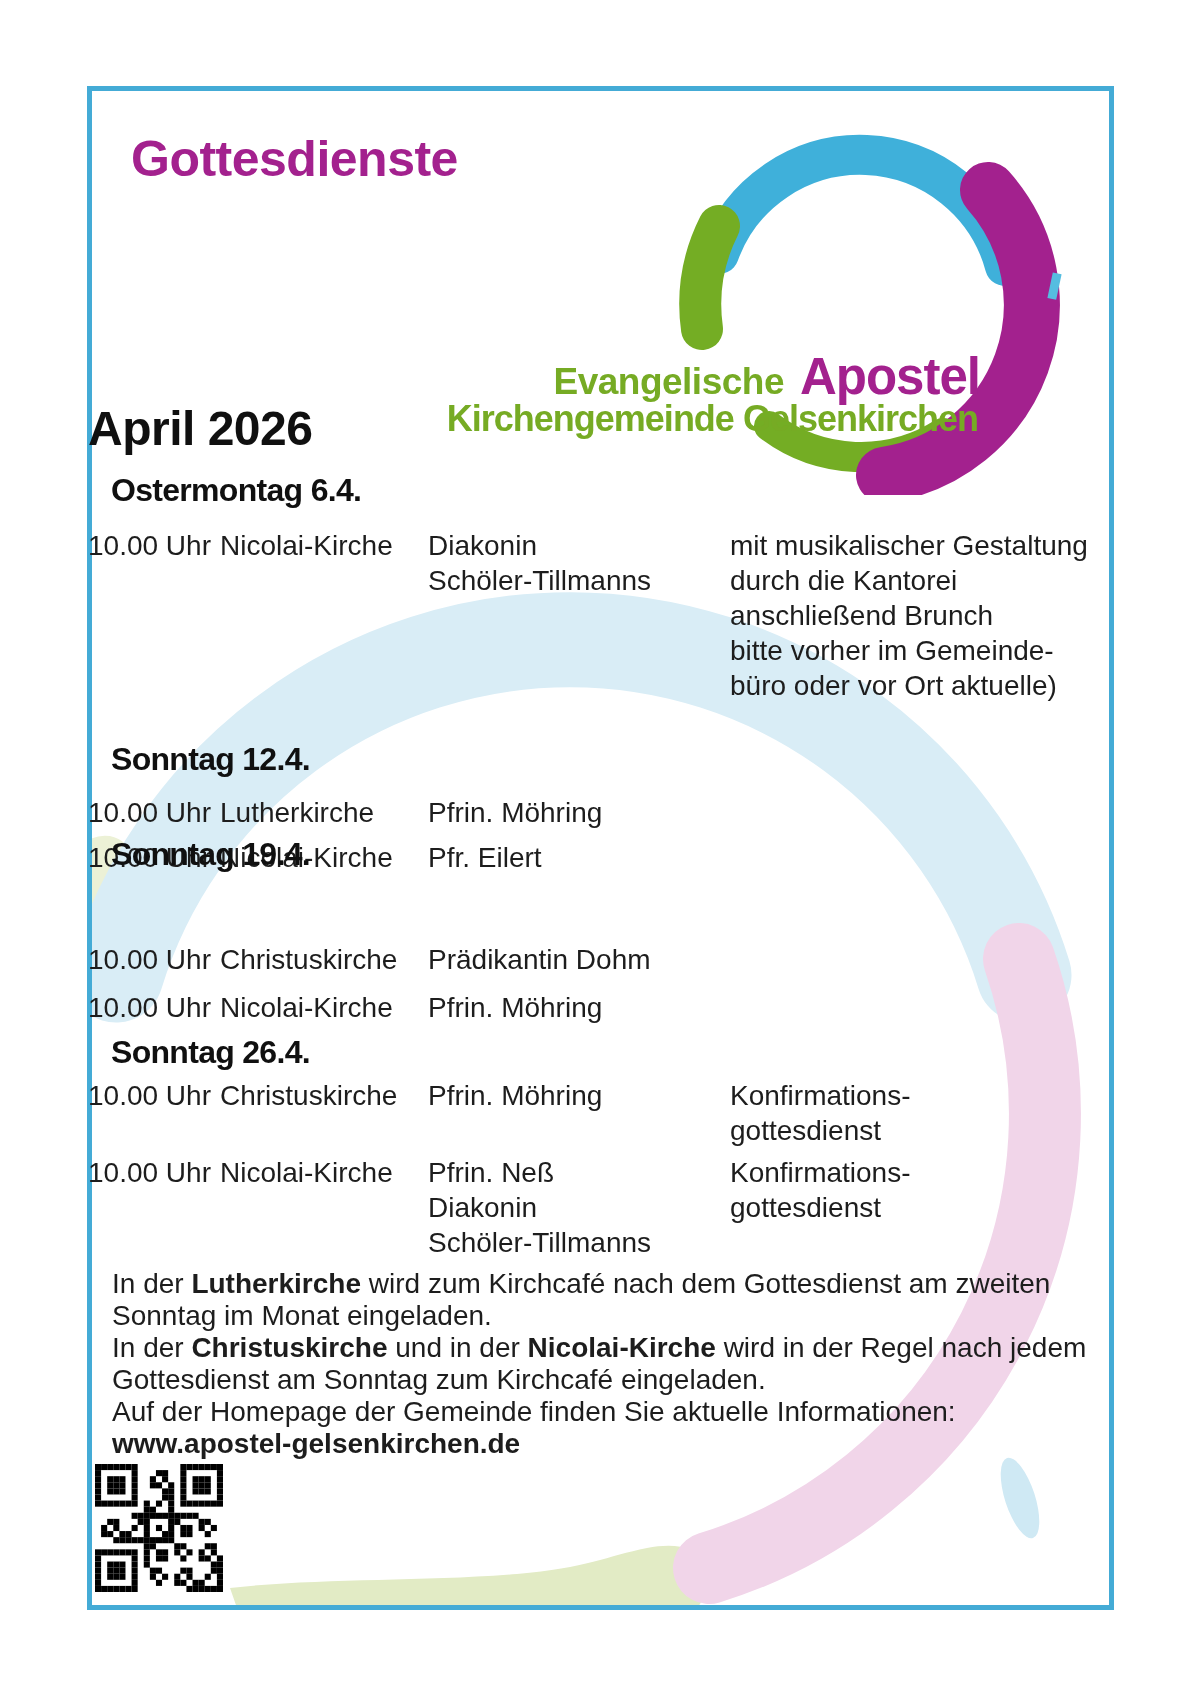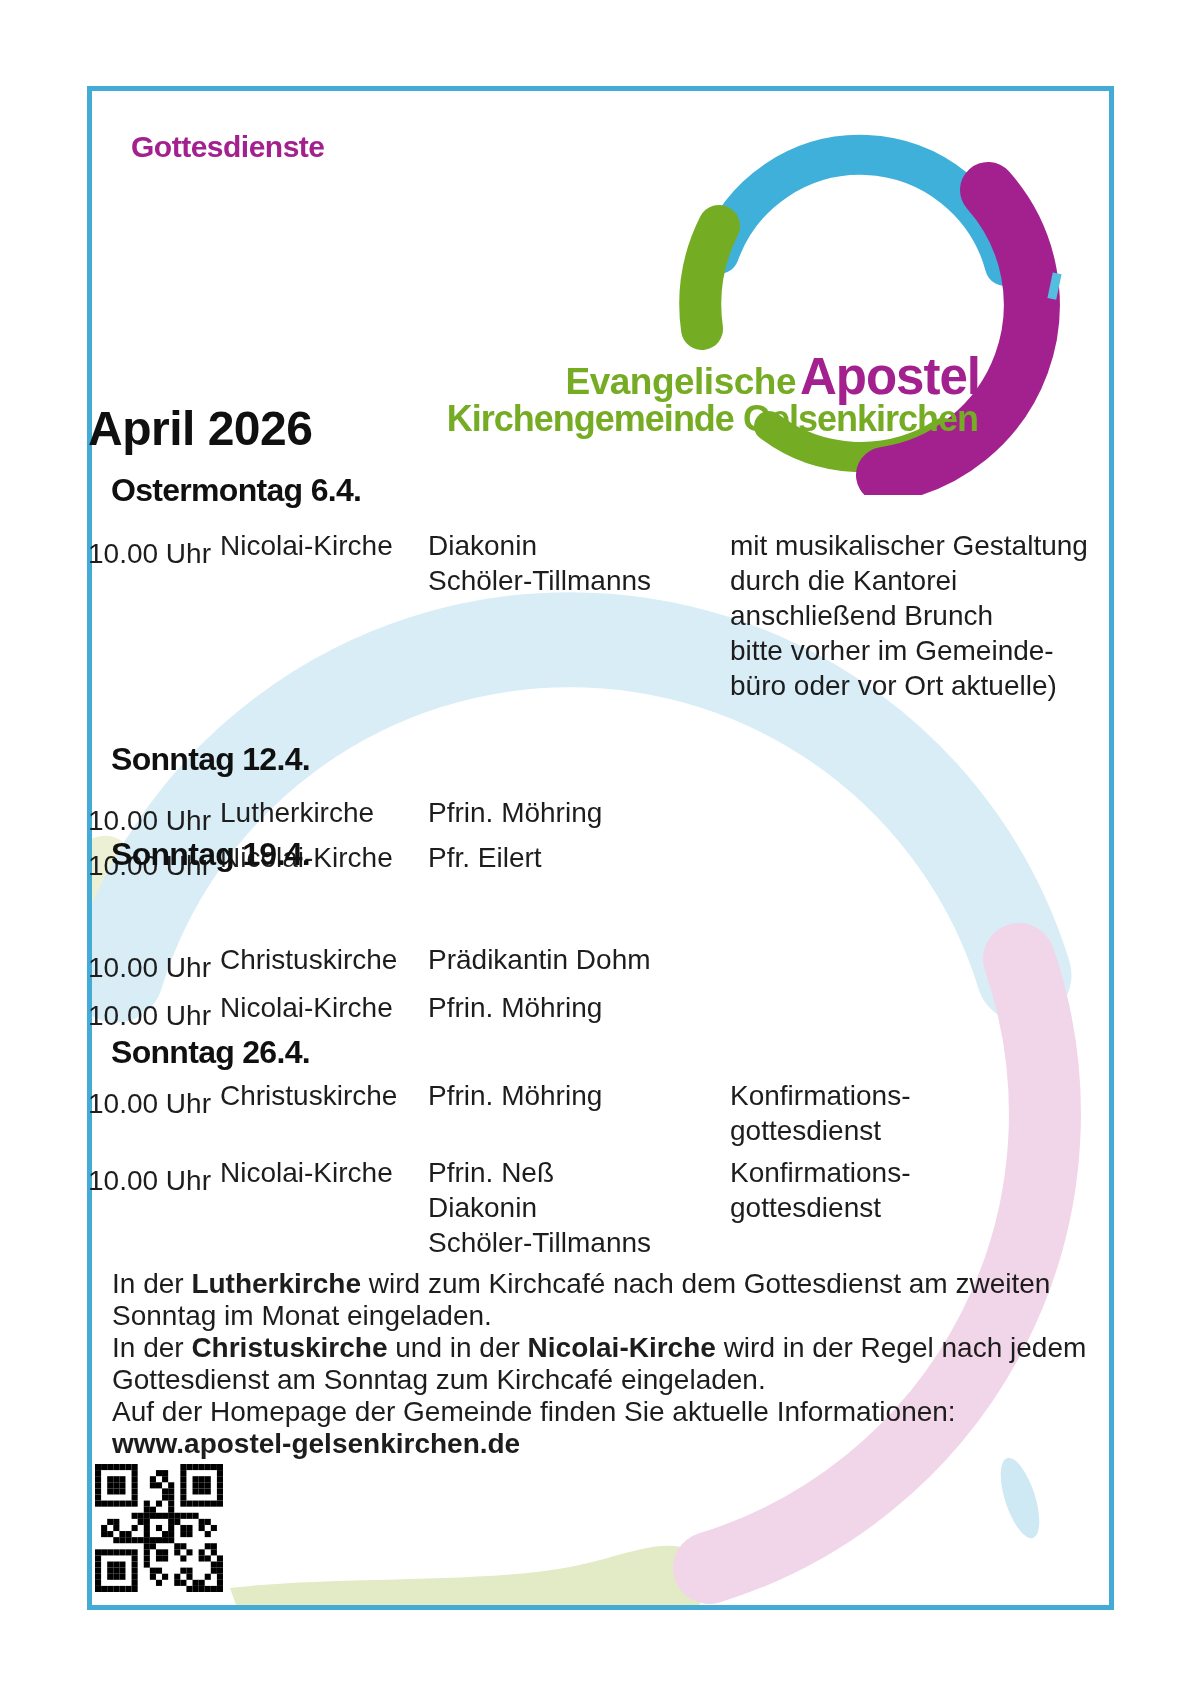--- a/index.html
+++ b/index.html
@@ -6,34 +6,34 @@
   body{
     width:1200px;height:1698px;position:relative;background:#ffffff;
     font-family:"Liberation Sans", sans-serif;color:#1d1d1d;overflow:hidden;
   }
   .abs{position:absolute;}
   
   .wm-clip{position:absolute;left:87px;top:86px;width:1027px;height:1524px;overflow:hidden;}
   .frame{position:absolute;left:87px;top:86px;width:1027px;height:1524px;
          border:5px solid #44abd6;box-sizing:border-box;pointer-events:none;}
   
-  .title{left:131px;top:130px;font-size:30px;font-weight:700;color:#a3218e;letter-spacing:-0.5px;text-align:right;}
+  .title{left:131px;top:130px;font-size:50px;font-weight:700;color:#a3218e;letter-spacing:-0.5px;text-align:right;}
   
   .logo-svg{left:630px;top:105px;}
   .logo-l1{top:347px;right:220px;white-space:nowrap;}
   .logo-l1 .w1{font-size:37px;font-weight:600;color:#76ab24;letter-spacing:-0.5px;}
-  .logo-l1 .w2{font-size:51px;font-weight:700;color:#a3218e;letter-spacing:-1px;margin-left:4px;}
+  .logo-l1 .w2{font-size:51px;font-weight:700;color:#a3218e;letter-spacing:-1px;margin-left:16px;}
   .logo-l2{top:398px;right:222px;font-size:36px;font-weight:700;color:#76ab24;letter-spacing:-1px;white-space:nowrap;}
   
   .month{left:88px;top:401px;font-size:48px;font-weight:700;letter-spacing:-0.5px;color:#101010;}
   .dhead{left:88px;font-size:32px;font-weight:700;letter-spacing:-0.7px;color:#101010;white-space:nowrap;padding-left:23px;}
   
   .row{left:88px;width:1026px;font-size:28px;line-height:35px;}
   .row .c{position:absolute;top:0;white-space:nowrap;}
-  .c.time{left:0;margin-top:8px;}
+  .c.time{left:0;}
   .c.church{left:132px;}
   .c.pastor{left:340px;}
   .c.notes{left:642px;}
   
   .footer{left:88px;top:1268px;width:1030px;font-size:28px;line-height:32px;}
   .footer .b{font-weight:700;}
   .fline{white-space:nowrap;margin-left:24px;}
   
   .qr{left:95px;top:1464px;width:128px;height:128px;}
 </style>

